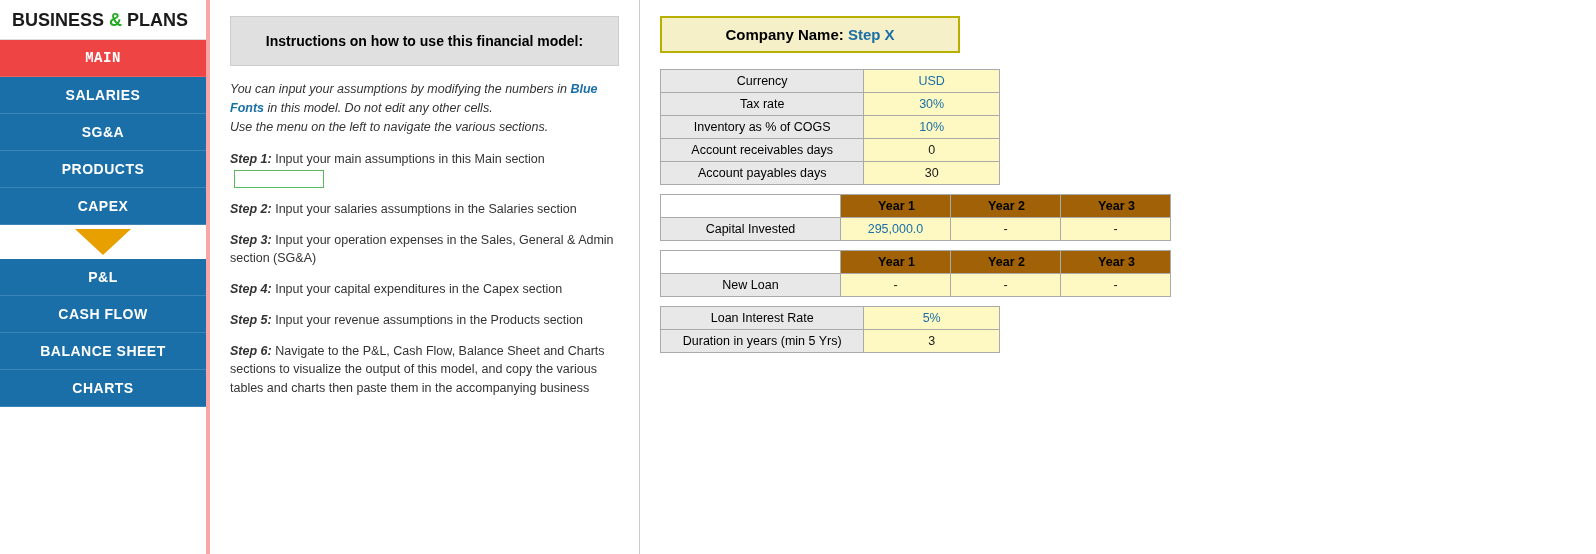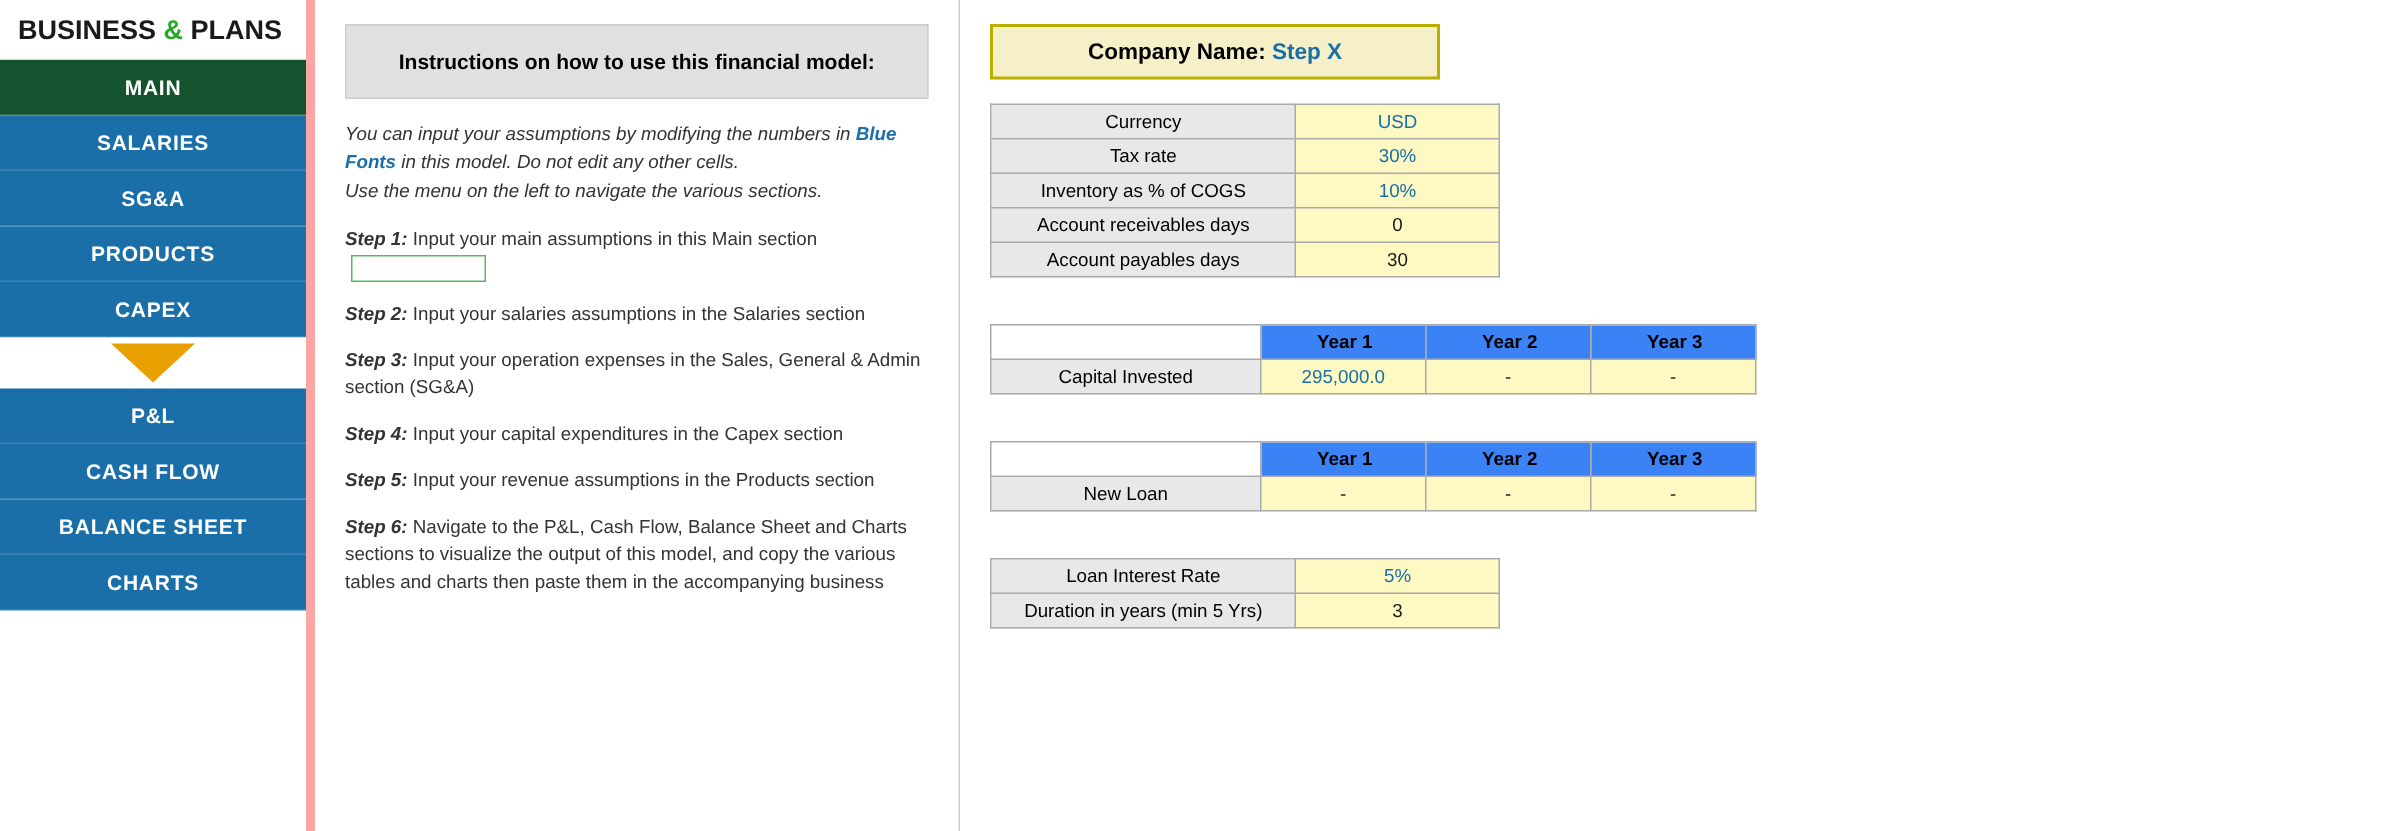--- a/index.html
+++ b/index.html
@@ -10,21 +10,21 @@
       display: flex;
       height: 554px;
       overflow: hidden;
     }
 
     
     #sidebar {
       width: 210px;
       min-width: 210px;
       background: #fff;
-      border-right: 6px solid #fca5a5;
+      border-right: 4px solid #fca5a5;
       display: flex;
       flex-direction: column;
     }
 
     #logo-area {
       padding: 10px 12px 8px 12px;
       border-bottom: 1px solid #ddd;
     }
 
     .logo-text {
@@ -44,22 +44,23 @@
       text-align: center;
       font-weight: bold;
       font-size: 14px;
       letter-spacing: 0.5px;
       cursor: pointer;
       border: none;
       border-bottom: 1px solid rgba(255,255,255,0.15);
     }
 
     .nav-btn.active {
-      background: #14532d;
+      background: #ef4444;
       color: #fff;
+      font-family: Liberation Mono, monospace;
     }
 
     .nav-btn.blue {
       background: #1a6fa8;
       color: #fff;
     }
 
     .nav-btn.arrow-row {
       background: #fff;
       display: flex;
@@ -158,21 +159,21 @@
       min-width: 300px;
     }
 
     .company-name-box .company-highlight {
       color: #1a6fa8;
     }
 
     
     .data-table {
       border-collapse: collapse;
-      margin-bottom: 31px;
+      margin-bottom: 9px;
       min-width: 340px;
     }
 
     .data-table td, .data-table th {
       border: 1px solid #aaa;
       padding: 4px 10px;
       text-align: center;
       font-size: 12.5px;
     }
 
@@ -189,21 +190,21 @@
       font-weight: normal;
     }
 
     .data-table td.value-cell-plain {
       background: #fef9c3;
       color: #1a1a1a;
       min-width: 120px;
     }
 
     .data-table th.header-cell {
-      background: #3b82f6;
+      background: #a16207;
       font-weight: bold;
       min-width: 110px;
       padding-left: 12px;
     }
 
     .data-table th.empty-cell {
       background: #fff;
       border: 1px solid #aaa;
       min-width: 180px;
     }

